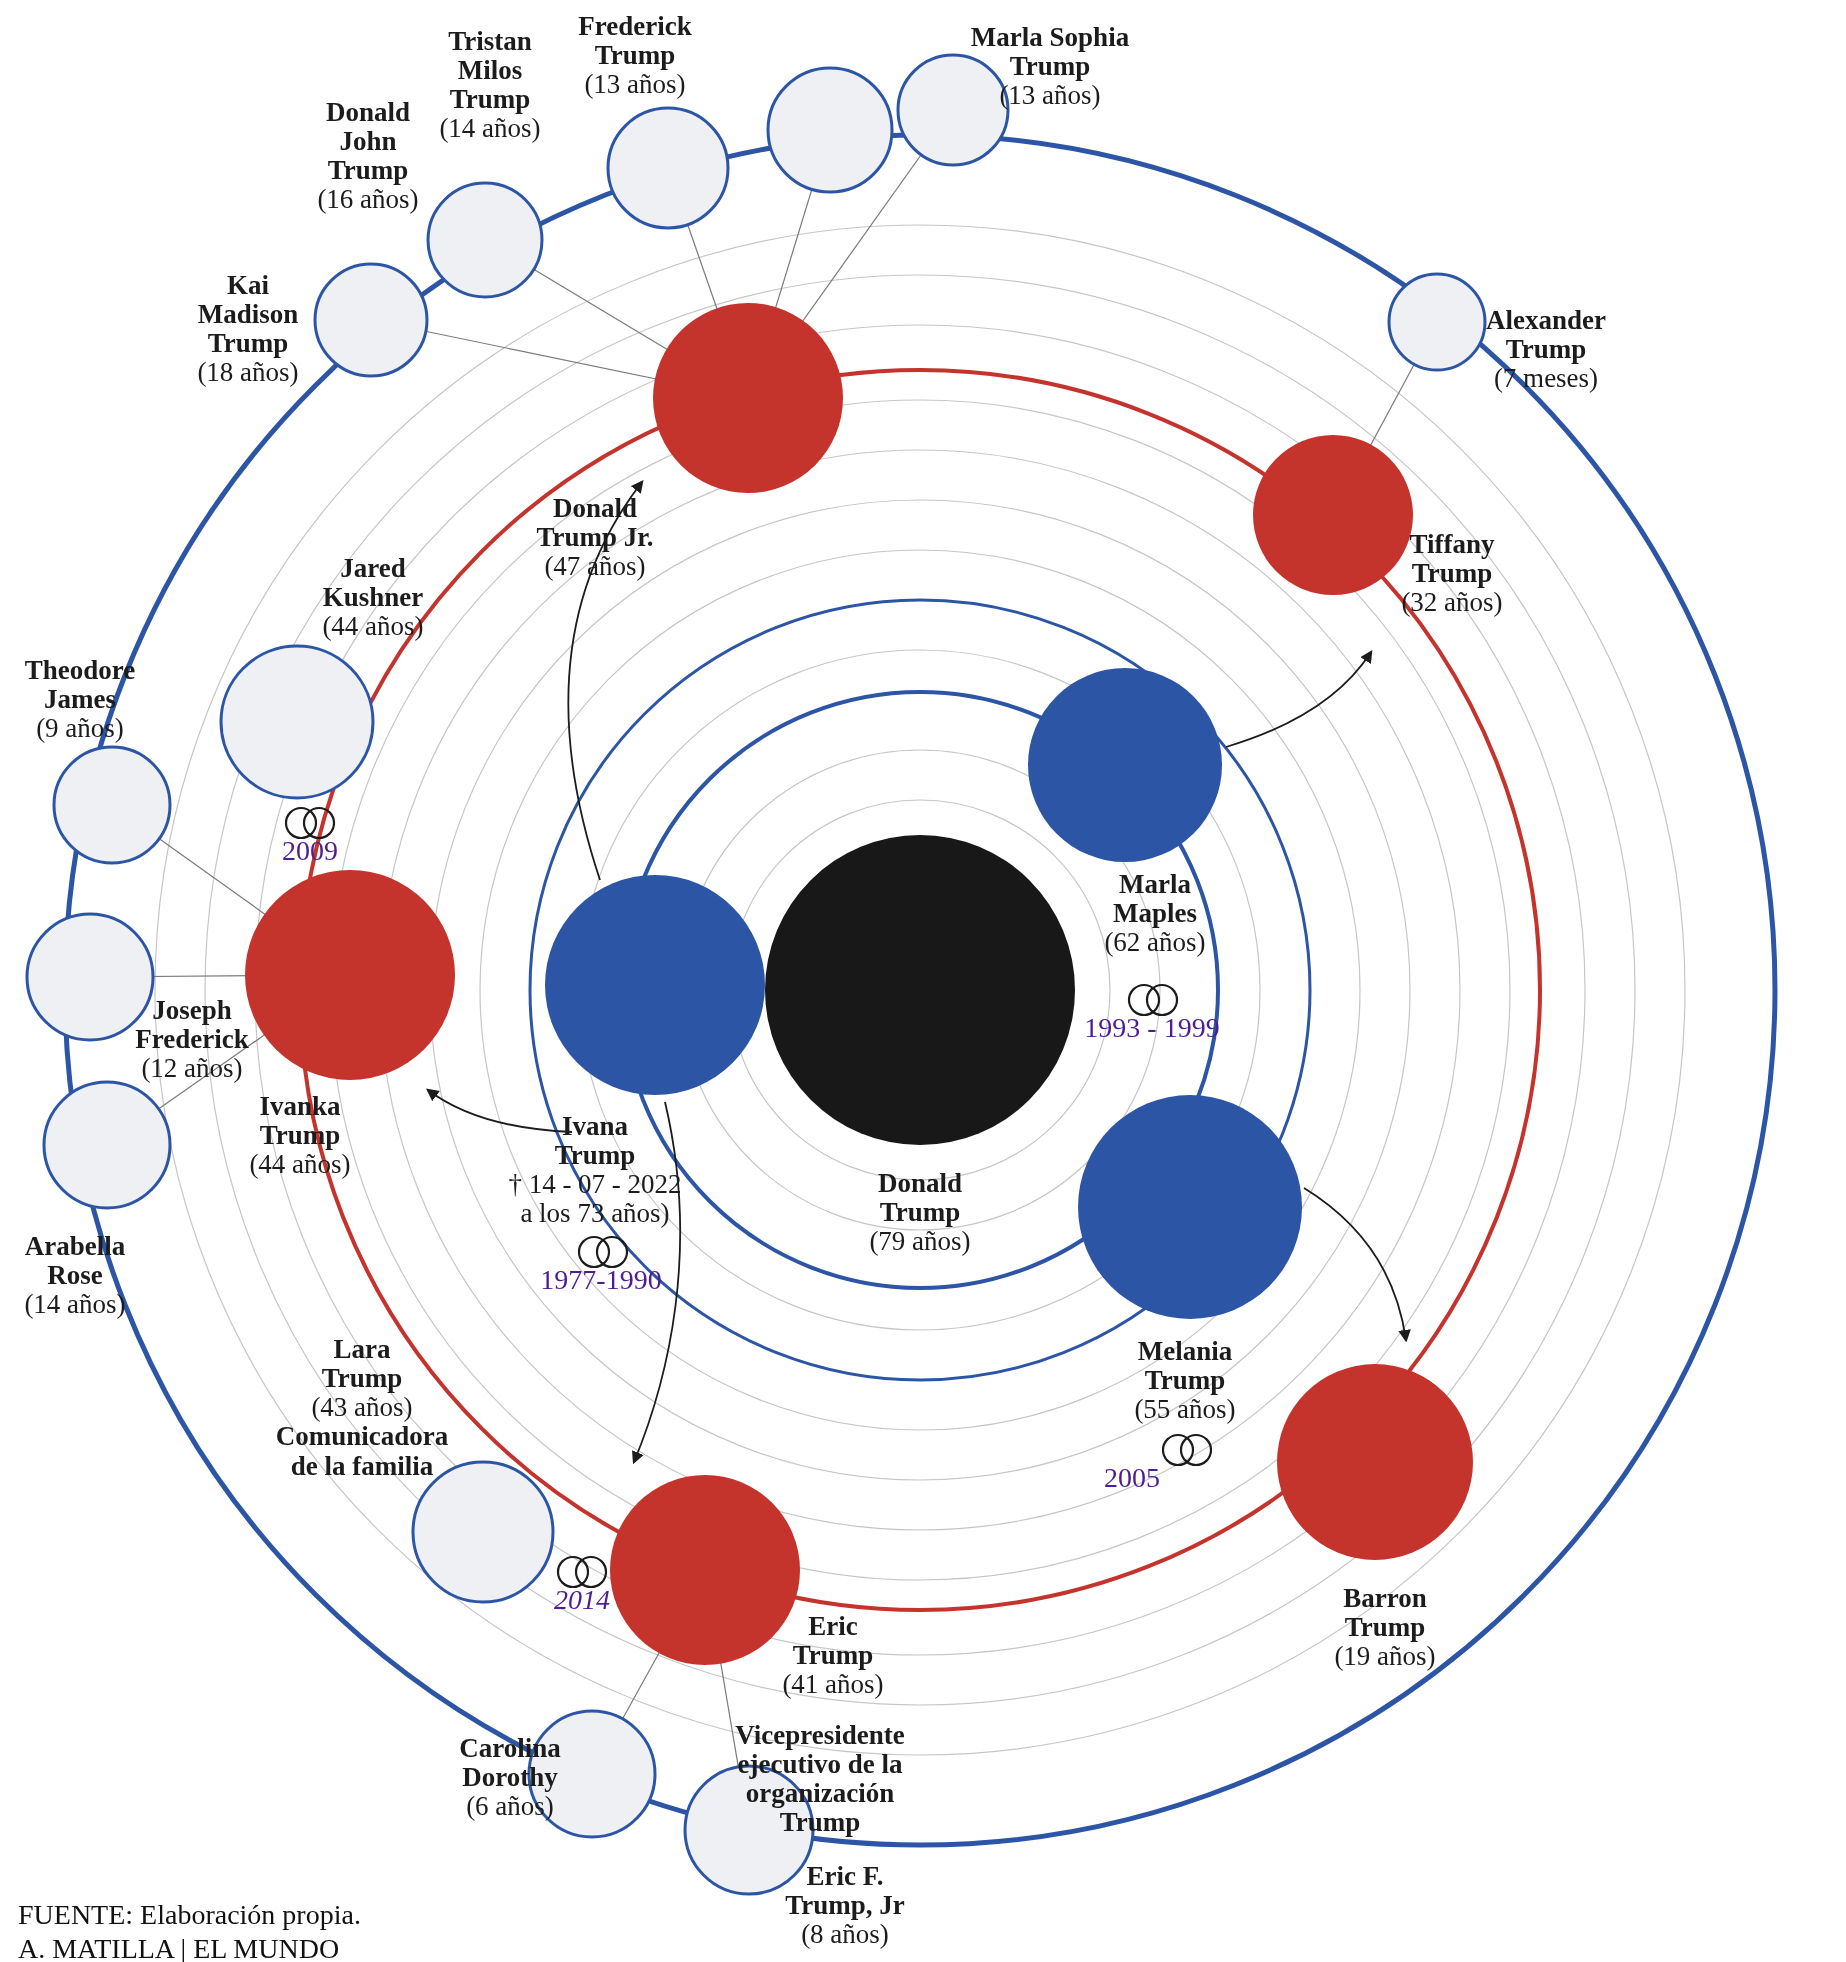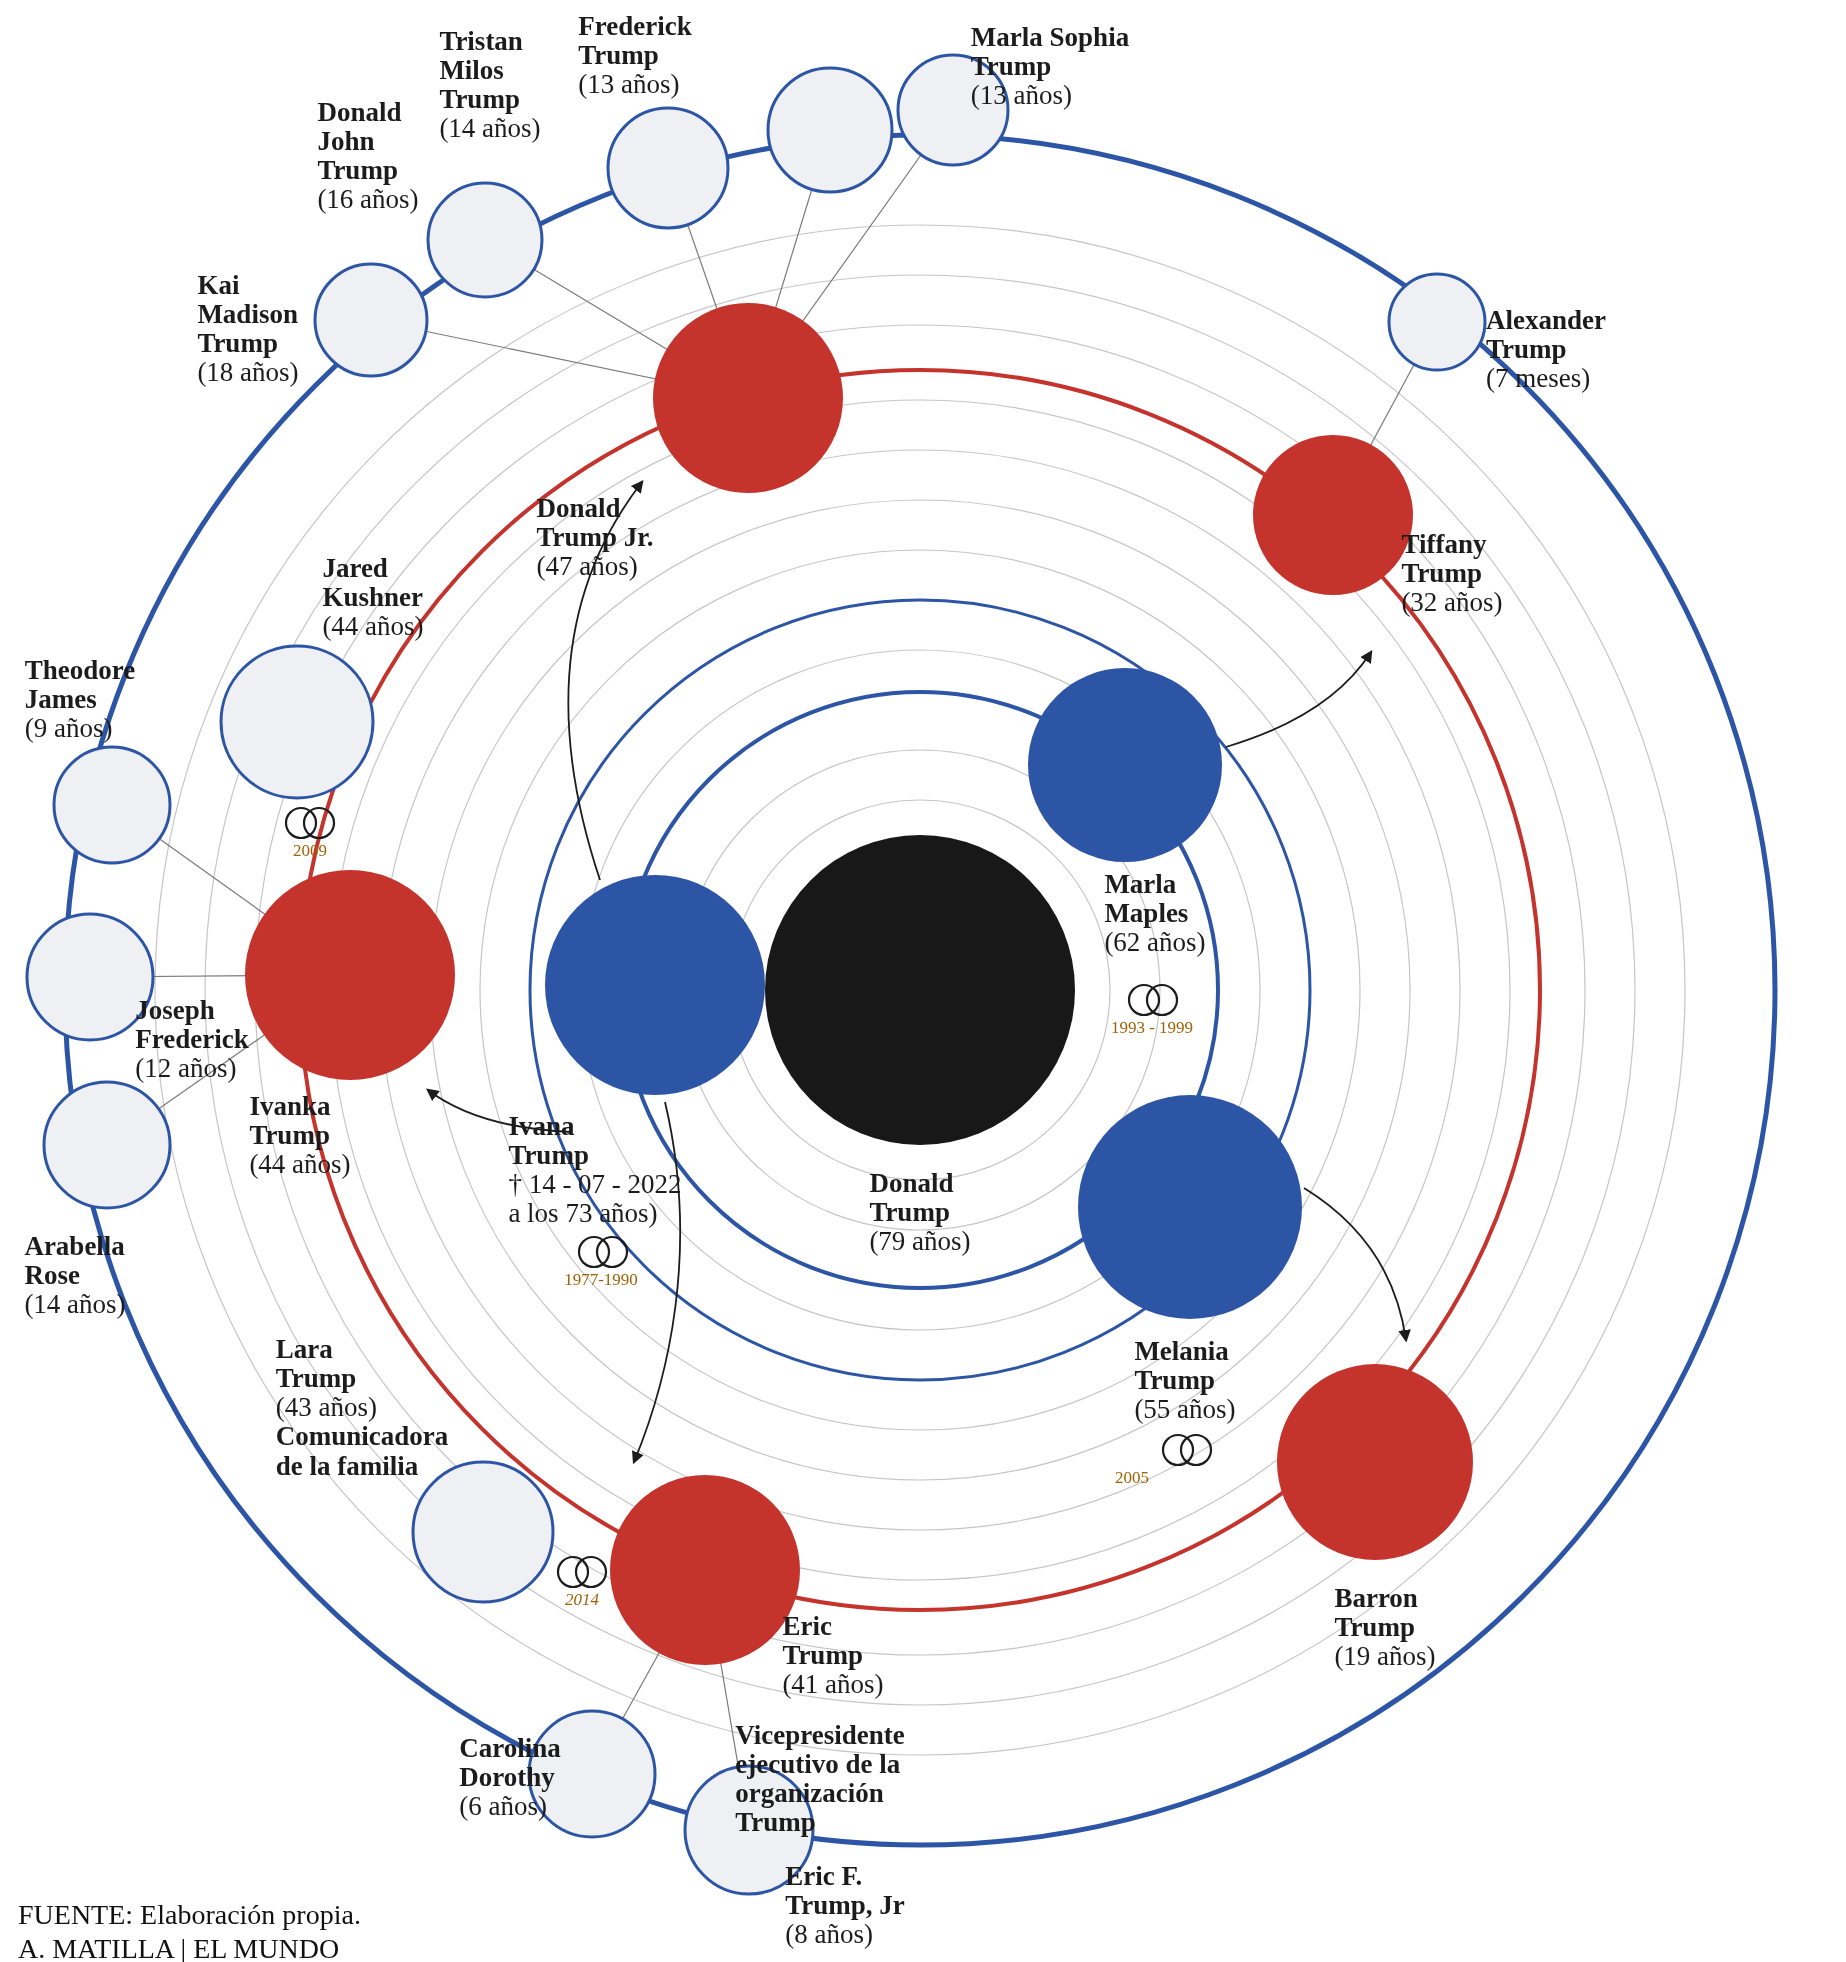--- a/index.html
+++ b/index.html
@@ -1,22 +1,22 @@
 <!DOCTYPE html>
 <html><head>
 <meta charset="utf-8">
 <style>
   html,body{margin:0;padding:0;background:#ffffff;}
   #stage{position:relative;width:1846px;height:1962px;background:#ffffff;overflow:hidden;
          font-family:"Liberation Serif","DejaVu Serif",serif;color:#1c1c1c;}
   #gfx{position:absolute;left:0;top:0;}
-  .lbl{position:absolute;transform:translate(-50%,-50%);}
+  .lbl{position:absolute;transform:translate(-50%,-50%);text-align:center;}
   .ln{white-space:nowrap;font-size:27px;line-height:1.08;color:#1c1c1c;}
   .b{font-weight:bold;}
-  .yr{position:absolute;transform:translate(-50%,-50%);font-size:17px;white-space:nowrap;color:#a16207;}
+  .yr{position:absolute;transform:translate(-50%,-50%);font-size:28px;white-space:nowrap;color:#4c1d95;}
   .footer{position:absolute;left:18px;top:1898px;font-size:28px;line-height:1.2;color:#111;}
   .f2{font-weight:normal;}
 </style>
 </head>
 <body>
 
 <div id="stage">
   <svg id="gfx" width="1846" height="1962" viewBox="0 0 1846 1962">
       <defs>
         <symbol id="avatar" viewBox="0 0 100 100">

